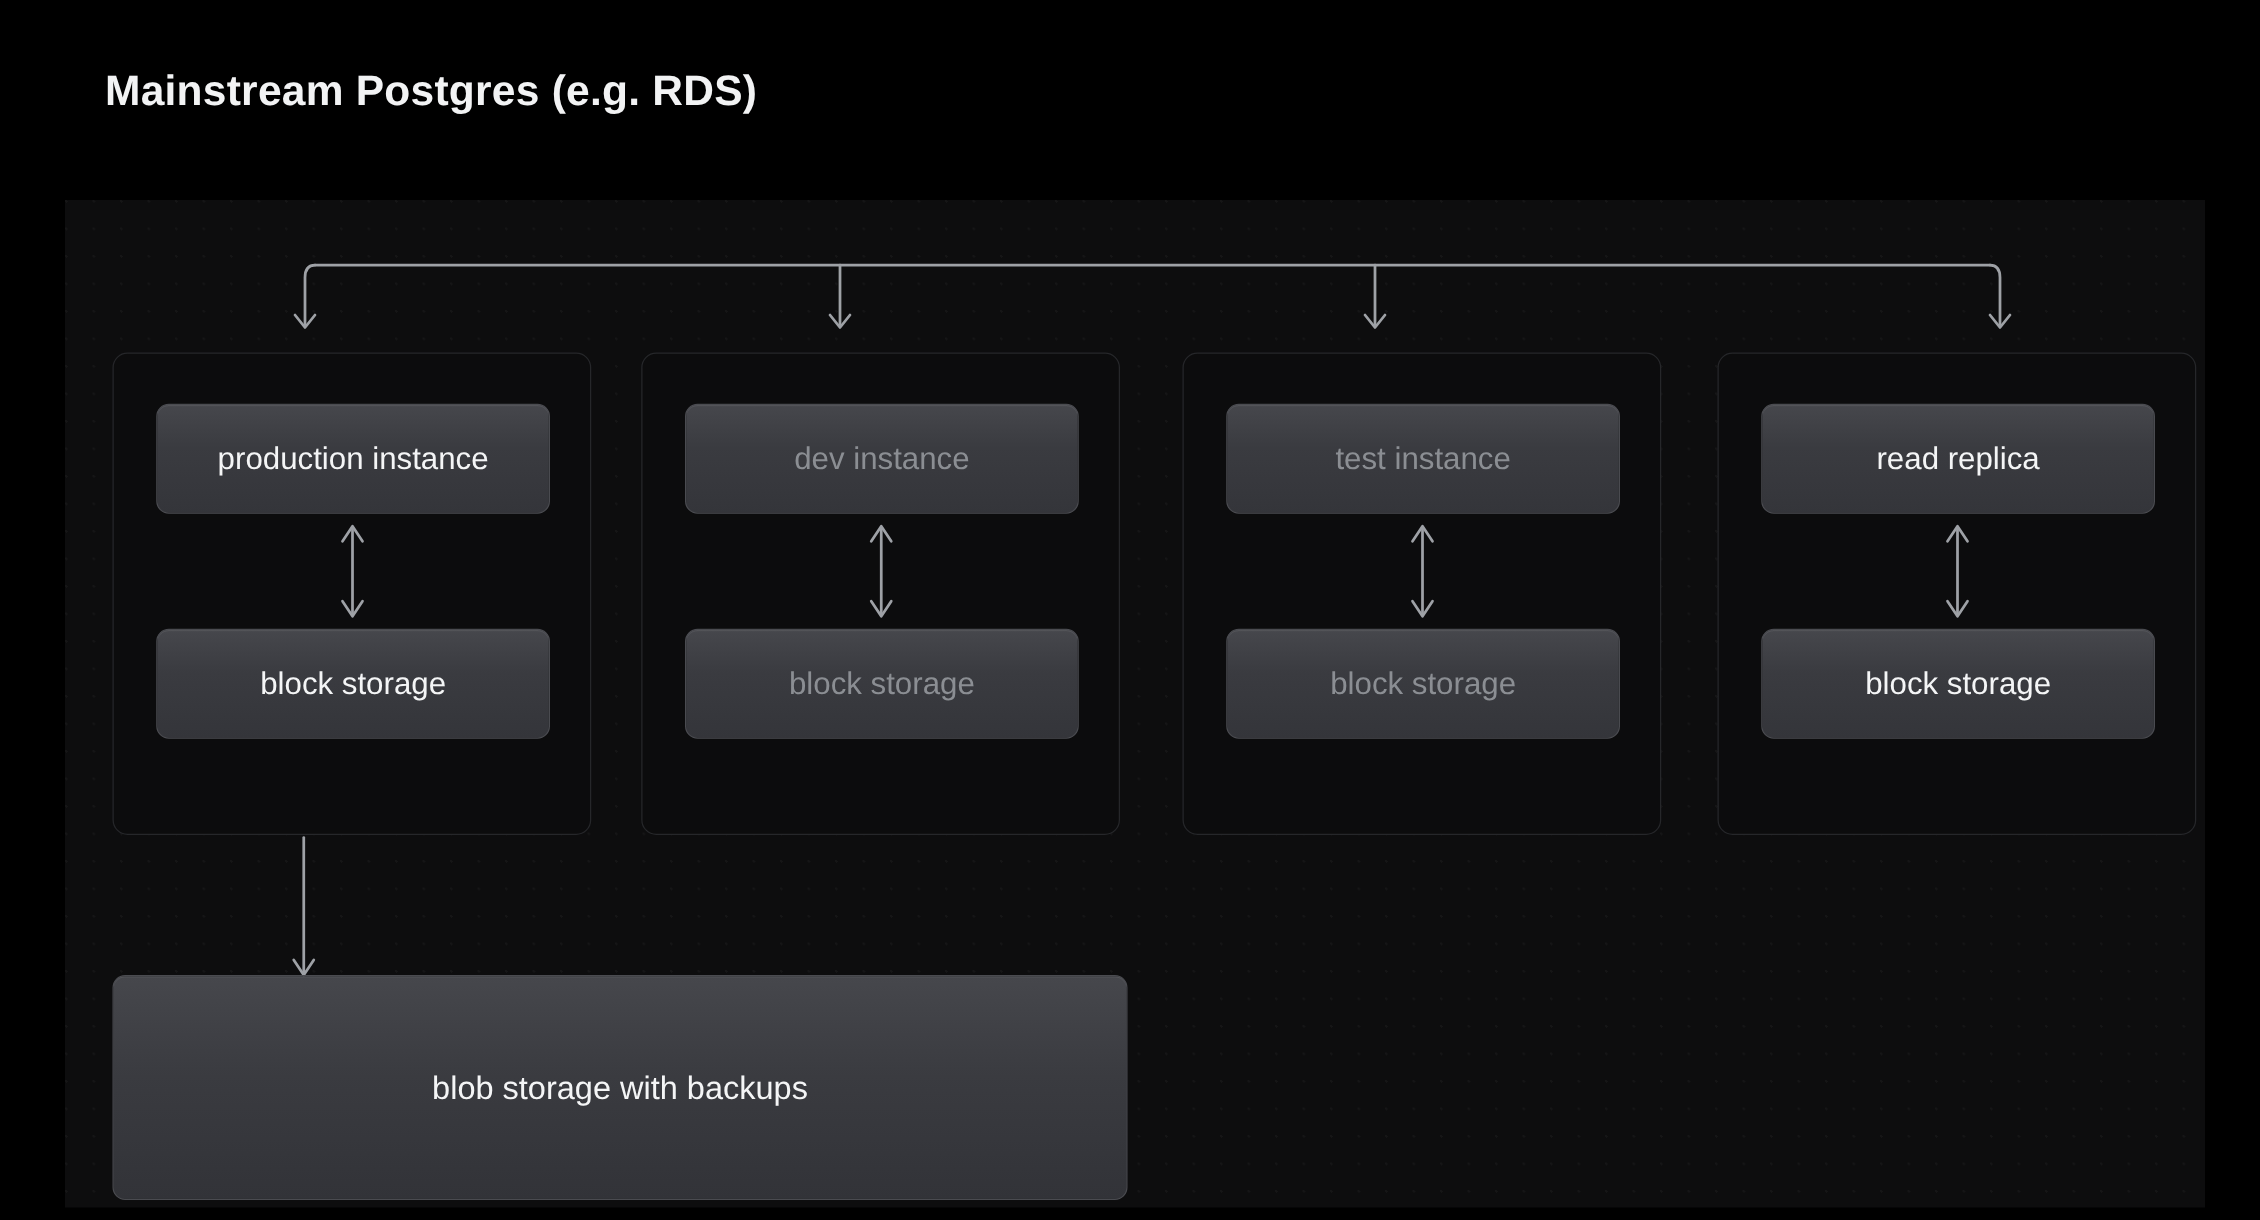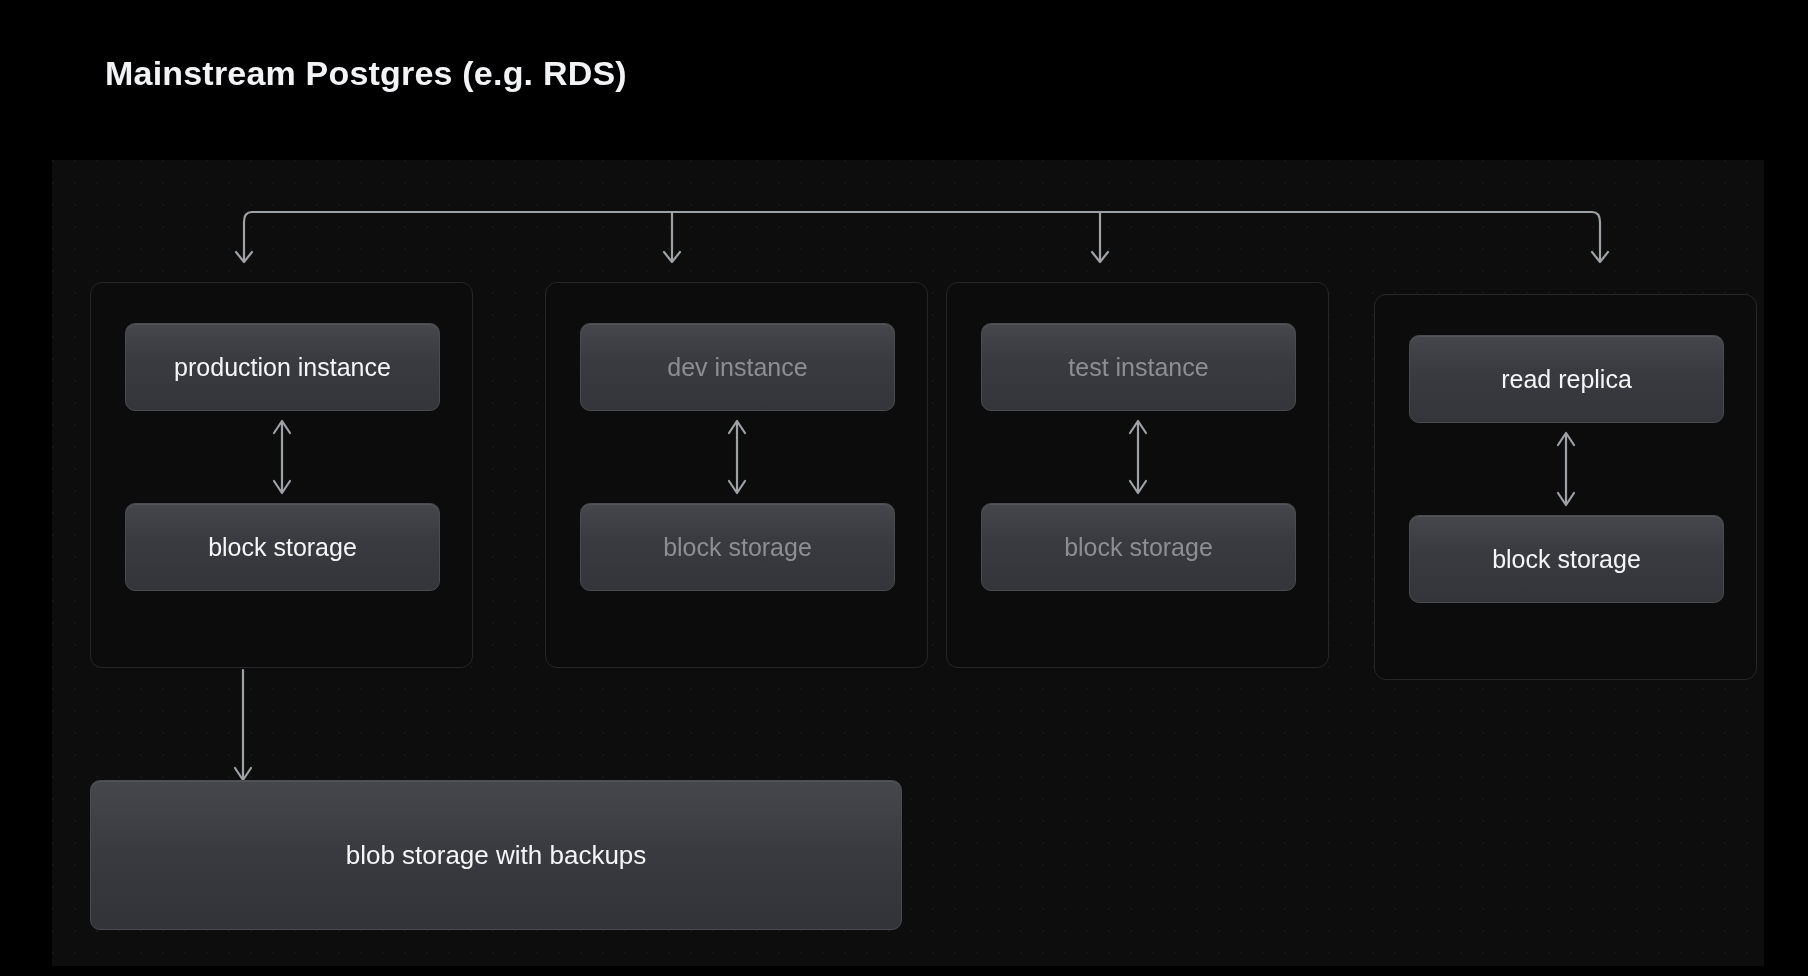--- a/index.html
+++ b/index.html
@@ -17,21 +17,20 @@
 
   
   .page-title {
     position:absolute;
     left:84px; top:54px;
     font-size:34px;
     font-weight:bold;
     color:#f2f3f4;
     letter-spacing:0.2px;
     white-space:nowrap;
-    margin-left:21px;
   }
 
   
   .canvas {
     position:absolute;
     left:52px; top:160px;
     width:1712px; height:806px;
     background:
       radial-gradient(circle at 1px 1px, rgba(255,255,255,0.035) 1px, transparent 1px),
       #0d0d0e;
@@ -45,23 +44,23 @@
   .group {
     position:absolute;
     top:122px;
     width:383px; height:386px;
     border:1px solid #26272a;
     border-radius:12px;
     background:#0c0c0d;
     text-align:center;
   }
   .group.g1 { left:38px; }
-  .group.g2 { left:493px;padding-left:48px; }
+  .group.g2 { left:461px;padding-left:48px; }
   .group.g3 { left:894px;padding-left:12px; }
-  .group.g4 { left:1322px;margin-top:12px; }
+  .group.g4 { left:1322px; }
 
   
   .node {
     position:absolute;
     left:34px;
     width:315px; height:88px;
     border-radius:10px;
     background:linear-gradient(180deg, #46474c 0%, #3a3b40 40%, #34353a 100%);
     border:1px solid #4a4b50;
     display:flex;
@@ -79,21 +78,21 @@
   
   .dbl { position:absolute; left:160px; top:130px; width:62px; height:88px; }
 
   
   .to-blob { position:absolute; left:160px; top:508px; width:62px; height:120px; }
 
   
   .blob {
     position:absolute;
     left:38px; top:620px;
-    width:812px; height:150px;
+    width:812px; height:180px;
     border-radius:10px;
     background:linear-gradient(180deg, #46474c 0%, #3a3b40 45%, #323338 100%);
     border:1px solid #4a4b50;
     box-shadow:inset 0 1px 0 rgba(255,255,255,0.07);
     display:flex;
     flex-direction:column;
     align-items:center;
     justify-content:center;
     gap:6px;
   }

